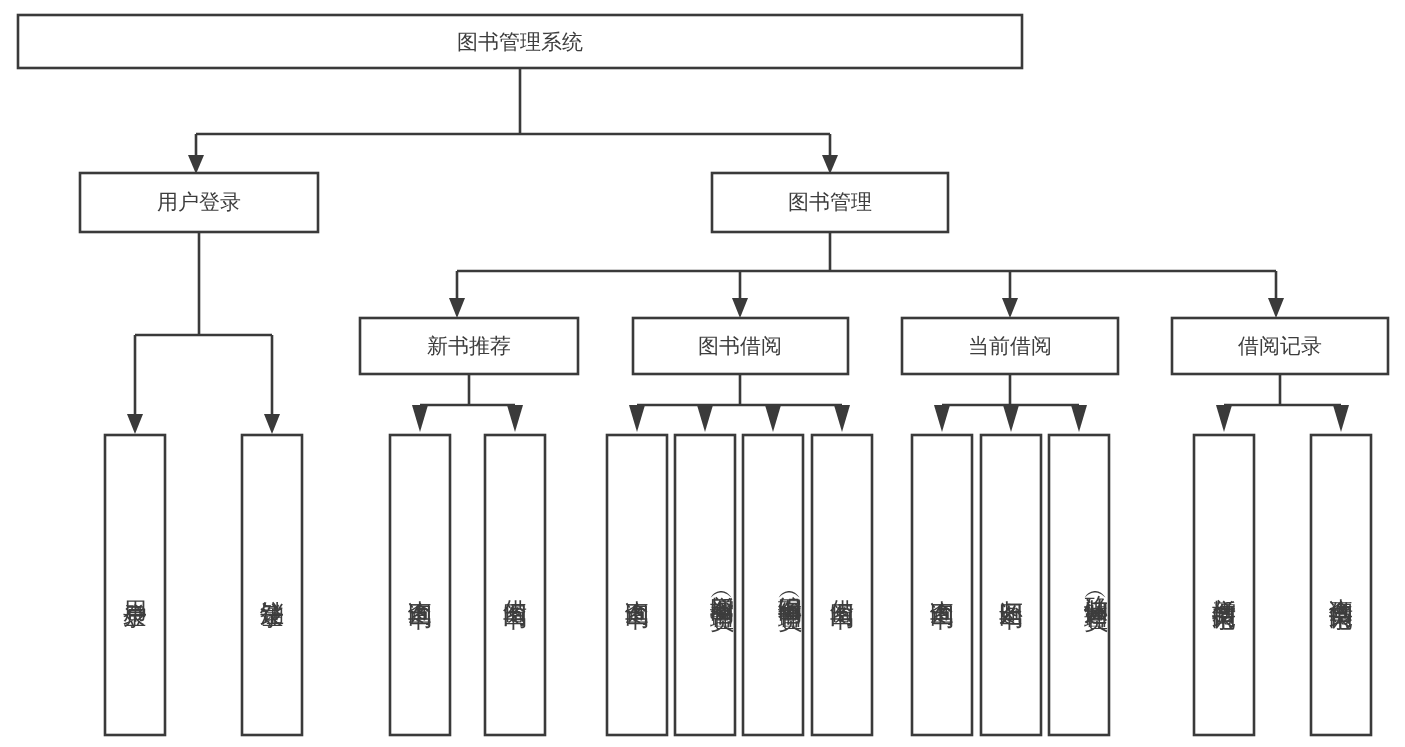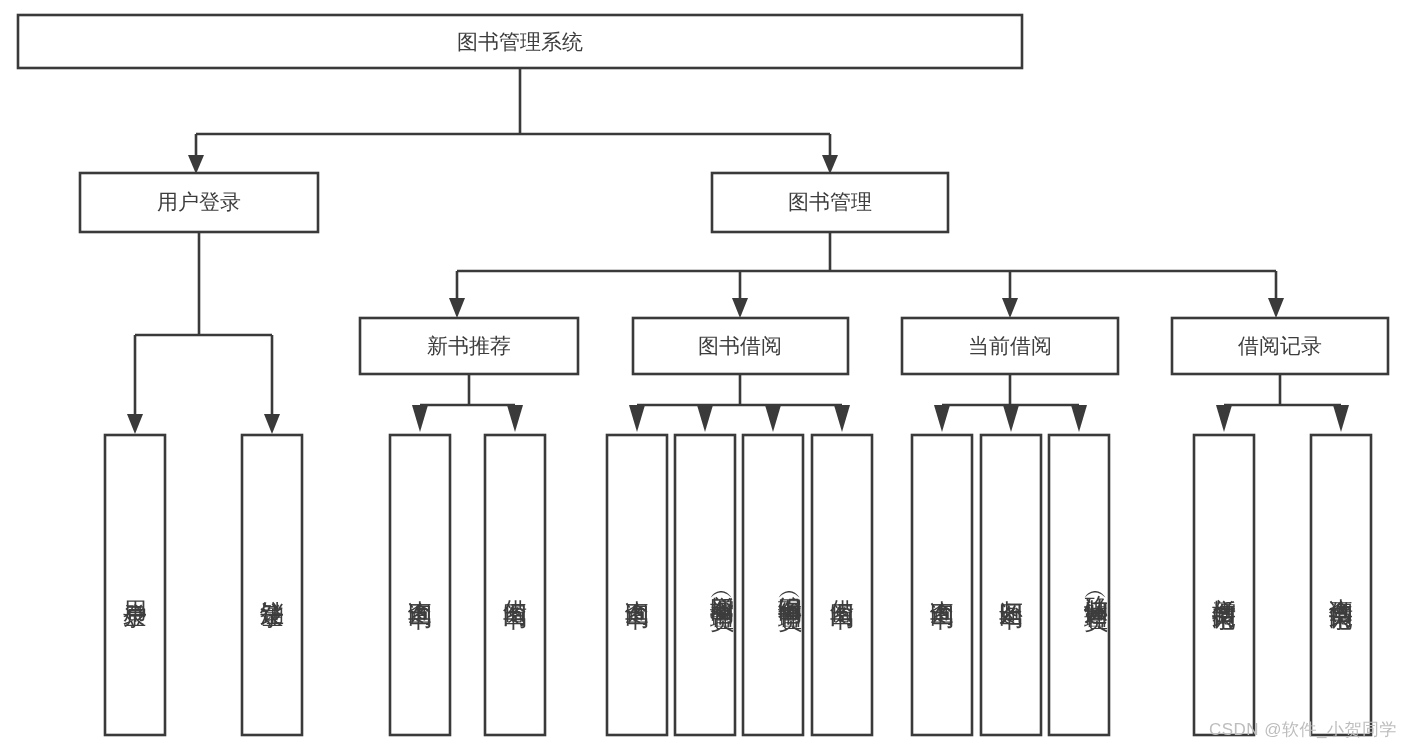--- a/index.html
+++ b/index.html
@@ -192,15 +192,14 @@
   <div class="node-label-v" style="left:743px; top:441px; width:60px; height:288px; align-items:flex-start;">编辑图书（管理员）</div>
   <div class="node-label-v" style="left:812px; top:435px; width:60px; height:300px;">借阅图书</div>
 
   <div class="node-label-v" style="left:912px; top:435px; width:60px; height:300px;">查询图书</div>
   <div class="node-label-v" style="left:981px; top:435px; width:60px; height:300px;">归还图书</div>
   <div class="node-label-v" style="left:1049px; top:441px; width:60px; height:288px; align-items:flex-start;">确认归还（管理员）</div>
 
   <div class="node-label-v" style="left:1194px; top:435px; width:60px; height:300px;">新增借阅记录</div>
   <div class="node-label-v" style="left:1311px; top:435px; width:60px; height:300px;">查询借阅记录</div>
 
-  <div id="watermark">CSDN @软件_小贺同学</div>
 
 </div>
 
 </body></html>

